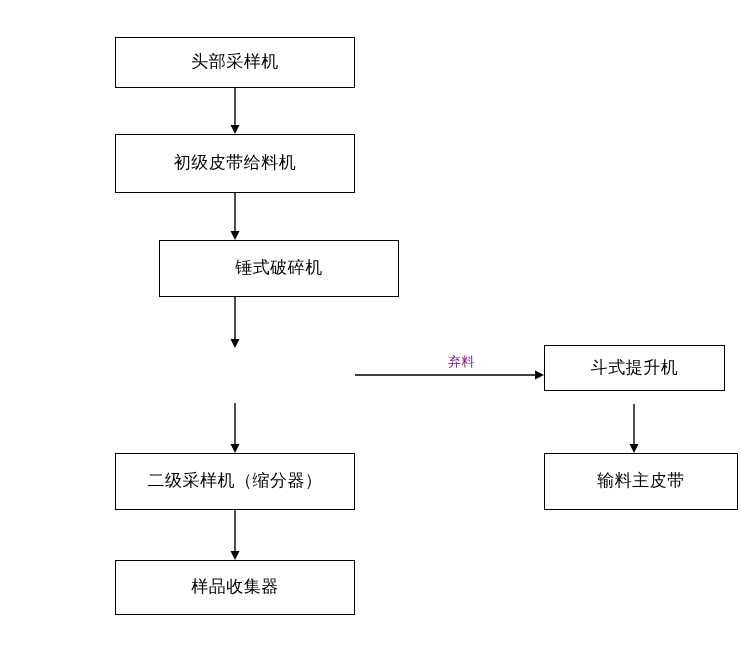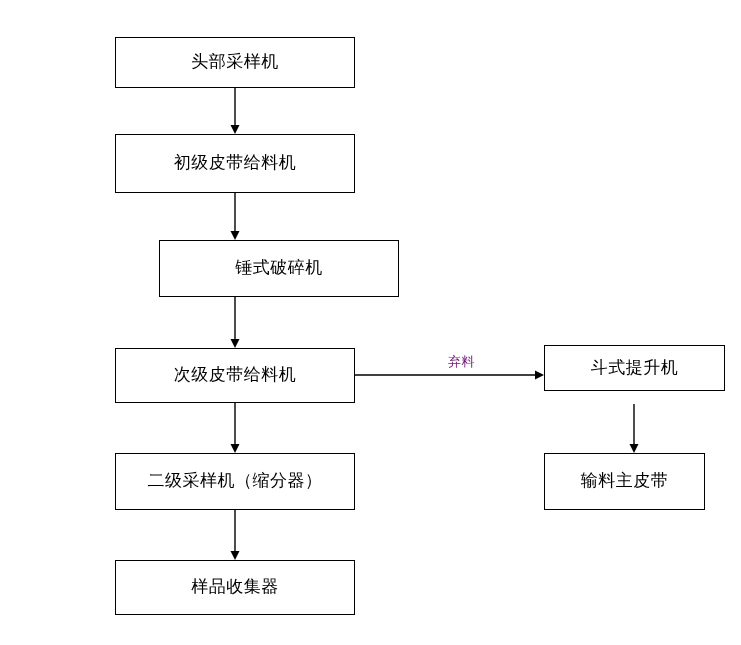--- a/index.html
+++ b/index.html
@@ -110,35 +110,32 @@
   </div>
 
   <div class="node" style="left:115px; top:134px; width:240px; height:59px;">
     <span>初级皮带给料机</span>
   </div>
 
   <div class="node" style="left:115px; top:240px; width:240px; height:57px;margin-left:44px;">
     <span>锤式破碎机</span>
   </div>
 
-  <div class="node" style="left:115px; top:348px; width:240px; height:55px;">
-    <span>次级皮带给料机</span>
-  </div>
 
   <div class="node" style="left:115px; top:453px; width:240px; height:57px;">
     <span>二级采样机（缩分器）</span>
   </div>
 
   <div class="node" style="left:115px; top:560px; width:240px; height:55px;align-items:center;">
     <span>样品收集器</span>
   </div>
 
   <div class="node" style="left:544px; top:345px; width:181px; height:46px;">
     <span>斗式提升机</span>
   </div>
 
-  <div class="node" style="left:544px; top:453px; width:161px; height:57px;">
+  <div class="node" style="left:544px; top:453px; width:194px; height:57px;">
     <span>输料主皮带</span>
   </div>
 
   <div class="edge-label" style="left:448px; top:355px;">弃料</div>
 
 </div>
 
 </body></html>

